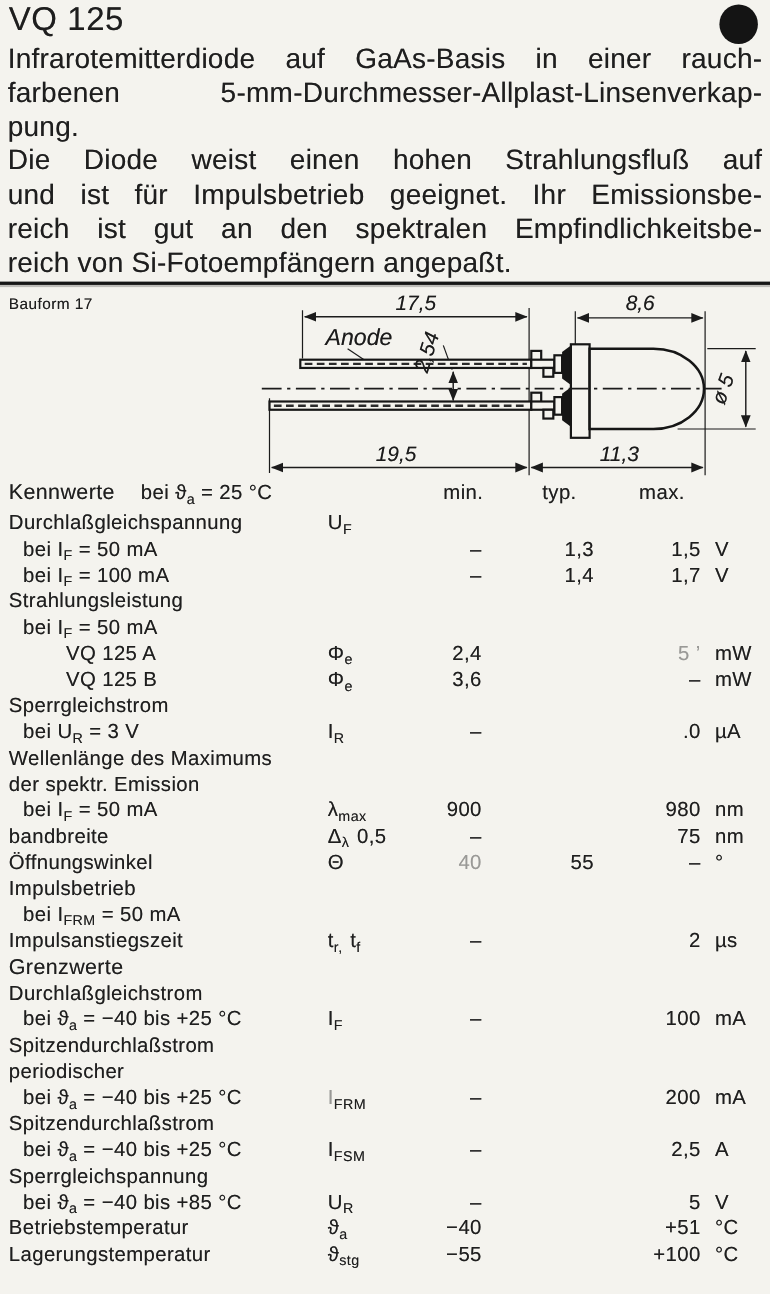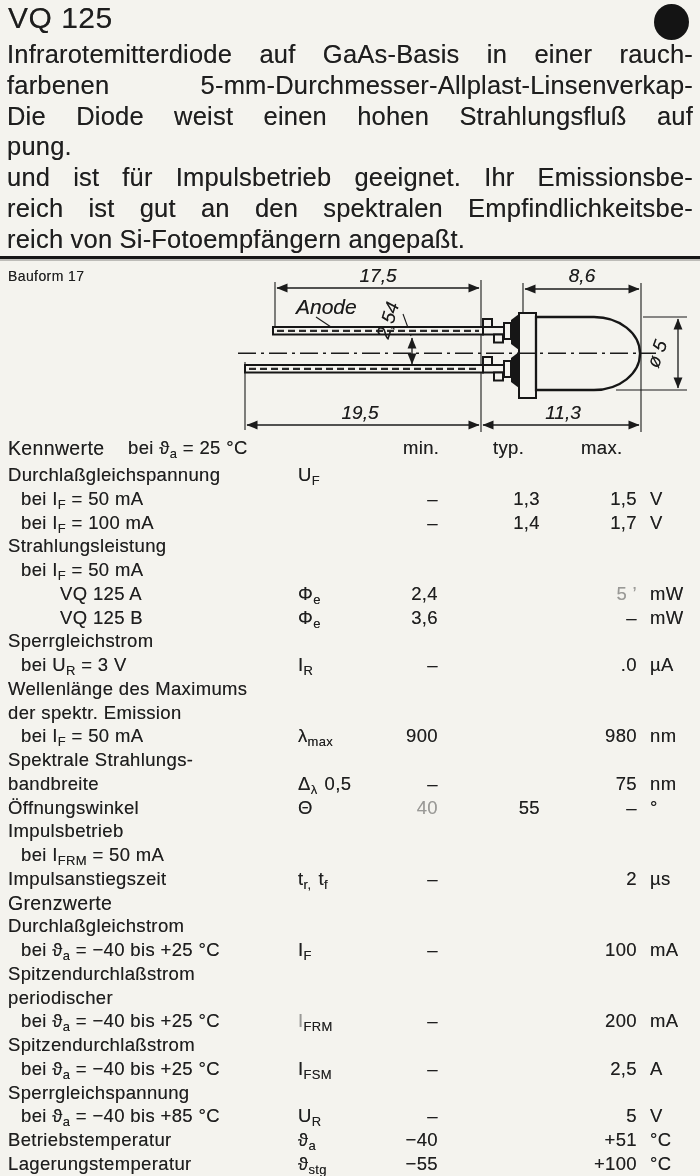--- a/index.html
+++ b/index.html
@@ -58,23 +58,23 @@
 
 <div id="title">VQ 125</div>
 <div id="dot"></div>
 
 <div id="intro">
 
     <div class="iline">Infrarotemitterdiode auf GaAs-Basis in einer rauch-</div>
 
     <div class="iline">farbenen 5-mm-Durchmesser-Allplast-Linsenverkap-</div>
 
+    <div class="iline short">pung.</div>
+
     <div class="iline">Die Diode weist einen hohen Strahlungsfluß auf</div>
-
-    <div class="iline short">pung.</div>
 
     <div class="iline">und ist für Impulsbetrieb geeignet. Ihr Emissionsbe-</div>
 
     <div class="iline">reich ist gut an den spektralen Empfindlichkeitsbe-</div>
 
     <div class="iline short">reich von Si-Fotoempfängern angepaßt.</div>
   </div>
 
 <div id="rule"></div>
 
@@ -245,28 +245,20 @@
 
       <div class="trow ind">
         <span class="lab"><span>bei I</span><sub>F</sub><span> = 50 mA</span></span>
         <span class="sym"><span>λ</span><sub>max</sub><span class="s2"></span><sub></sub></span>
         <span class="val vmin">900</span>
         <span class="val vtyp"></span>
         <span class="val vmax">980</span>
         <span class="unit">nm</span>
       </div>
 
-      <div class="trow">
-        <span class="lab"><span>Spektrale Strahlungs-</span><sub></sub><span></span></span>
-        <span class="sym"><span></span><sub></sub><span class="s2"></span><sub></sub></span>
-        <span class="val vmin"></span>
-        <span class="val vtyp"></span>
-        <span class="val vmax"></span>
-        <span class="unit"></span>
-      </div>
 
       <div class="trow">
         <span class="lab"><span>bandbreite</span><sub></sub><span></span></span>
         <span class="sym"><span>Δ</span><sub>λ</sub><span class="s2">0,5</span><sub></sub></span>
         <span class="val vmin">–</span>
         <span class="val vtyp"></span>
         <span class="val vmax">75</span>
         <span class="unit">nm</span>
       </div>
 

